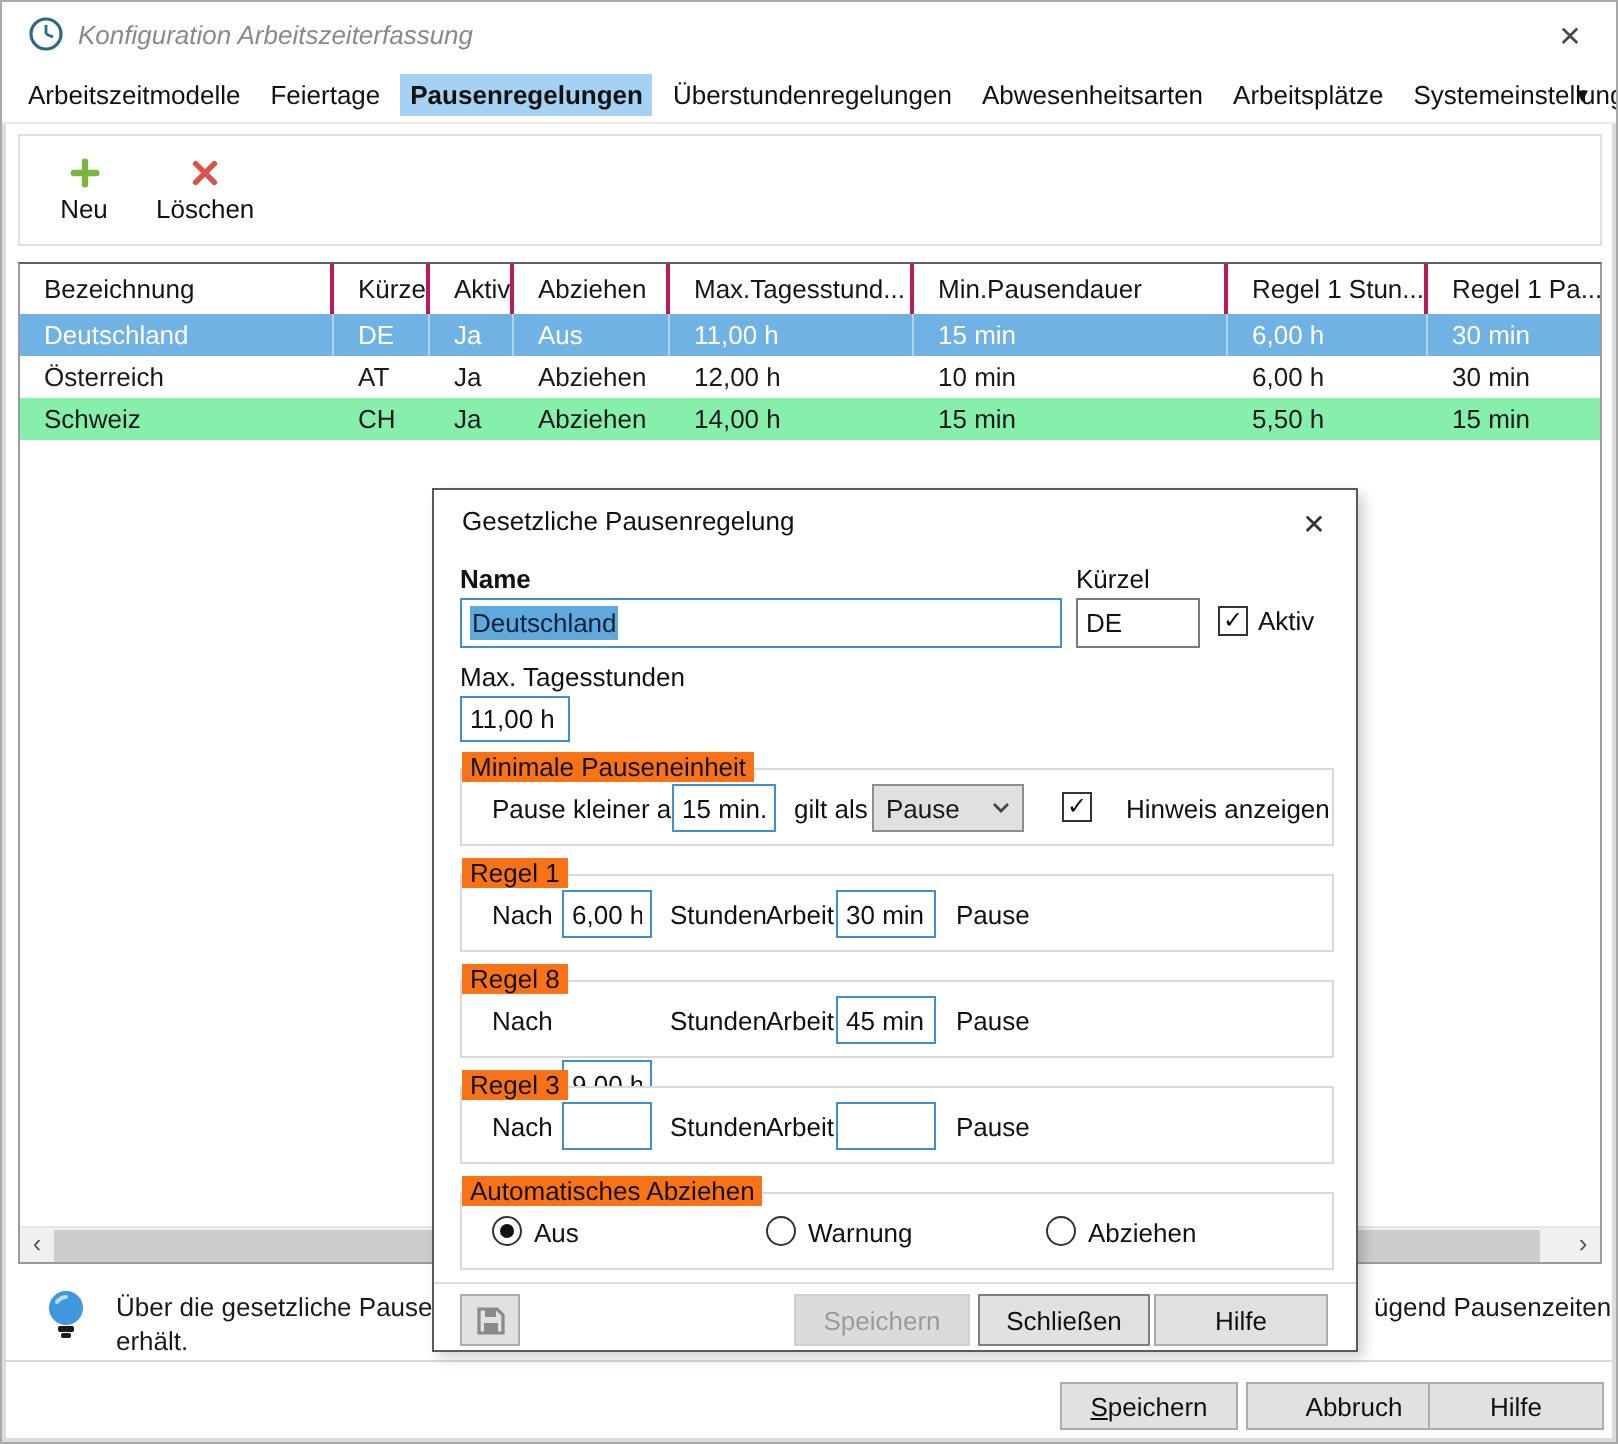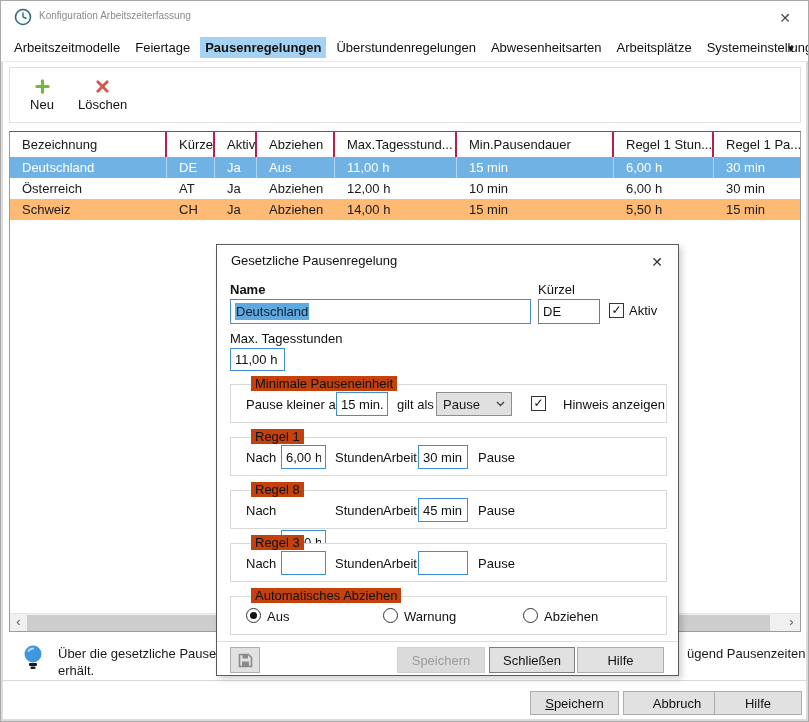--- a/index.html
+++ b/index.html
@@ -5,21 +5,21 @@
   * { margin:0; padding:0; box-sizing:border-box; font-family:"Liberation Sans", sans-serif; }
   html,body { width:809px; height:722px; background:#fff; }
   .window {
     position:relative; width:809px; height:722px; background:#fff;
     border:1px solid #a9a9a9; box-shadow: inset 0 0 0 2px #dcdcdc; overflow:hidden;
     font-size:13px; color:#1a1a1a;
   }
   
   .titlebar { position:absolute; left:0; top:0; width:100%; height:32px; background:#fff; }
   .app-icon { position:absolute; left:13px; top:7px; width:18px; height:18px; }
-  .title-text { position:absolute; left:38px; top:9px; color:#8a8a8a; font-size:10px; white-space:nowrap; }
+  .title-text { position:absolute; left:38px; top:9px; color:#8a8a8a; font-size:13px; white-space:nowrap;font-style:italic; }
   .win-close { position:absolute; right:12px; top:6px; width:22px; height:22px; text-align:center; line-height:22px;
     color:#4a4a4a; font-size:14px; cursor:default; }
   
   .tabbar { position:absolute; left:0; top:32px; width:100%; height:29px; display:flex; align-items:center;
     padding-left:8px; border-bottom:1px solid #e9e9e9; background:#fff; }
   .tab { padding:3px 5px; margin-right:5px; white-space:nowrap; color:#111; }
   .tab.active { background:#a5d2f3; font-weight:bold; }
   .tab-overflow { position:absolute; right:12px; top:10px; font-size:10px; color:#111; }
   
   .toolbar { position:absolute; left:8px; top:66px; width:792px; height:56px; border:1px solid #e0e0e0;
@@ -34,21 +34,21 @@
   .g-header { display:flex; height:25px; background:#fff; }
   .g-header .cell { border-right:2px solid #be185d; line-height:25px; color:#161616; }
   .g-header .cell:last-child { border-right:none; }
   .cell { padding-left:12px; overflow:hidden; white-space:nowrap; flex-shrink:0; }
   .c0{width:157px;} .c1{width:48px;} .c2{width:42px;} .c3{width:78px;}
   .c4{width:122px;} .c5{width:157px;} .c6{width:100px;} .c7{flex:1;}
   .g-row { display:flex; height:21px; line-height:21px; background:#fff; }
   .g-row.selected { background:#6fb2e3; color:#ffffff; }
   .g-row.selected .cell { border-right:1px solid rgba(255,255,255,0.45); }
   .g-row.selected .cell:last-child { border-right:none; }
-  .g-row.alt { background:#fdba74; }
+  .g-row.alt { background:#86efac; }
   
   .hscroll { position:absolute; left:0; right:0; bottom:0; height:18px; background:#f0f0f0; border-top:1px solid #e6e6e6; }
   .hs-arrow { position:absolute; top:0; width:17px; height:17px; text-align:center; line-height:16px; font-size:13px; color:#5a5a5a; }
   .hs-left { left:0; } .hs-right { right:0; }
   .hs-thumb { position:absolute; left:17px; right:30px; top:1px; height:16px; background:#cdcdcd; }
   
   .bulb-icon { position:absolute; left:21px; top:643px; width:22px; height:27px; }
   .info-1l { position:absolute; left:57px; top:645px; white-space:nowrap; color:#1a1a1a; }
   .info-1r { position:absolute; left:686px; top:645px; white-space:nowrap; color:#1a1a1a; }
   .info-2 { position:absolute; left:57px; top:662px; white-space:nowrap; color:#1a1a1a; }
@@ -69,21 +69,21 @@
     font-size:14px; color:#333; }
   .lbl { position:absolute; white-space:nowrap; color:#111; }
   .bold { font-weight:bold; }
   .tbox { position:absolute; background:#fff; border:1px solid #7a7a7a; font-size:13px; padding:0 4px; color:#111; outline:none; }
   .tbox.blue { border-color:#3e8ed6; }
   .name-box { left:13px; top:54px; width:301px; height:25px; display:flex; align-items:center; }
   .sel-text { background:#5fa9df; color:#0c2036; padding:1px 1px; }
   .checkbox { position:absolute; width:15px; height:15px; border:1px solid #333; background:#fff;
     text-align:center; line-height:13px; font-size:12px; color:#111; }
   .group { position:absolute; left:13px; width:437px; height:39px; border:1px solid #d9d9d9; background:#fff; }
-  .legend { position:absolute; top:-9px; left:20px; background:#c2410c; padding:0 4px; white-space:nowrap; color:#111; }
+  .legend { position:absolute; top:-9px; left:0; background:#f97316; padding:0 4px; white-space:nowrap; color:#111; }
   .g-item { position:absolute; top:12px; white-space:nowrap; color:#111; }
   .g-input { position:absolute; top:7px; height:24px; border:1px solid #3e8ed6; background:#fff; padding:0 4px; font-size:13px; color:#111; outline:none; }
   .combo { position:absolute; top:7px; height:24px; background:#e0e0e0; border:1px solid #8e8e8e; display:flex;
     align-items:center; padding-left:6px; }
   .combo svg { position:absolute; right:6px; top:8px; }
   .radio { position:absolute; top:11px; width:15px; height:15px; border:1px solid #333; border-radius:50%; background:#fff; }
   .radio.on::after { content:""; position:absolute; left:3px; top:3px; width:7px; height:7px; border-radius:50%; background:#111; }
   .dlg-sep { position:absolute; left:0; right:0; top:396px; height:1px; background:#dcdcdc; }
   .dbtn { position:absolute; top:402px; height:26px; background:#e1e1e1; border:1px solid #adadad;
     display:flex; align-items:center; justify-content:center; font-size:13px; color:#111; }

